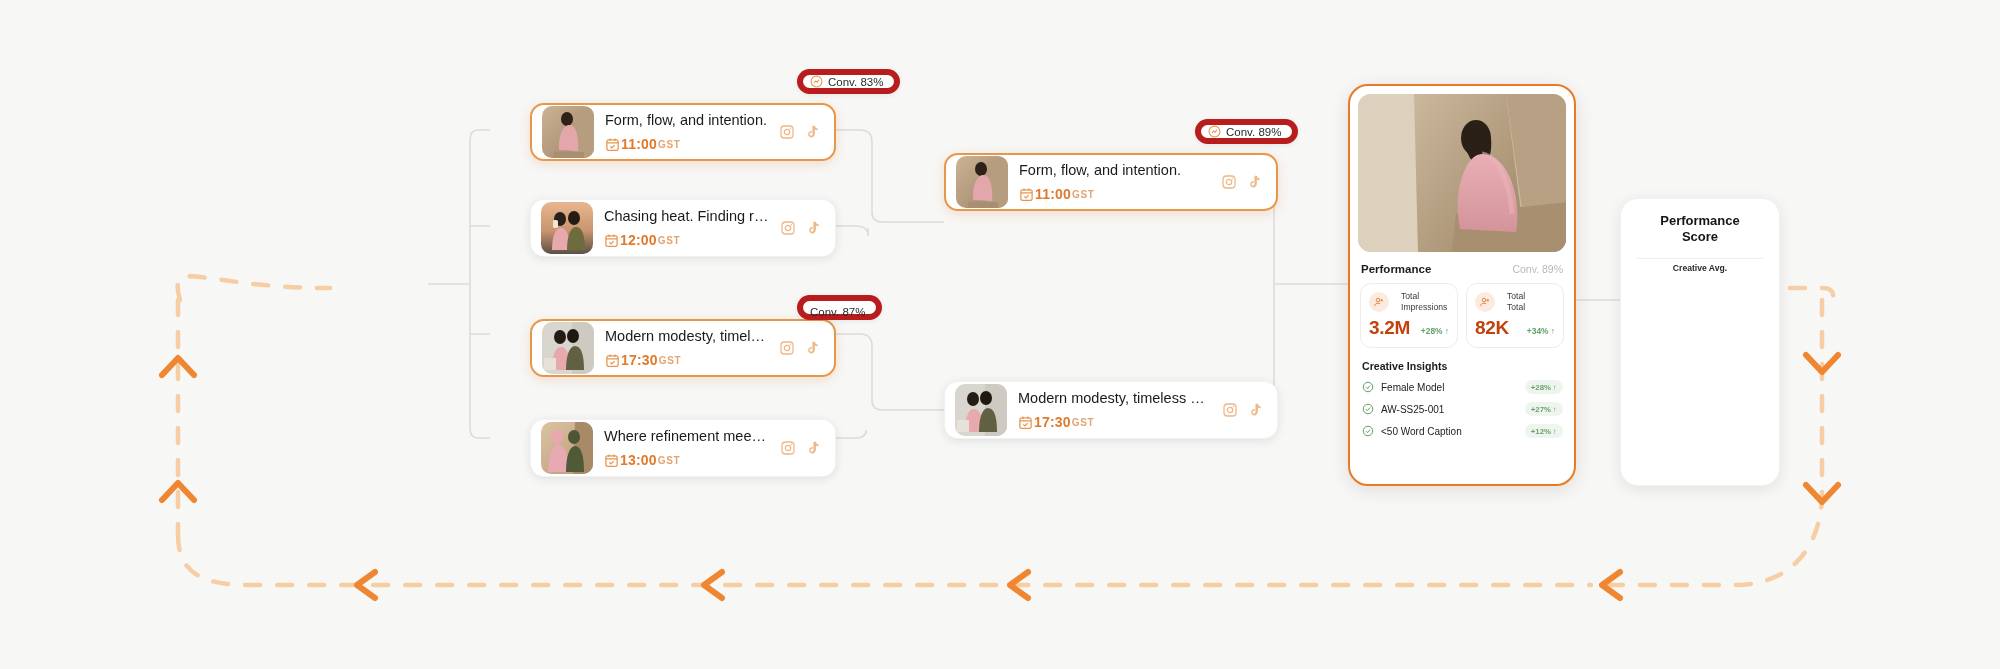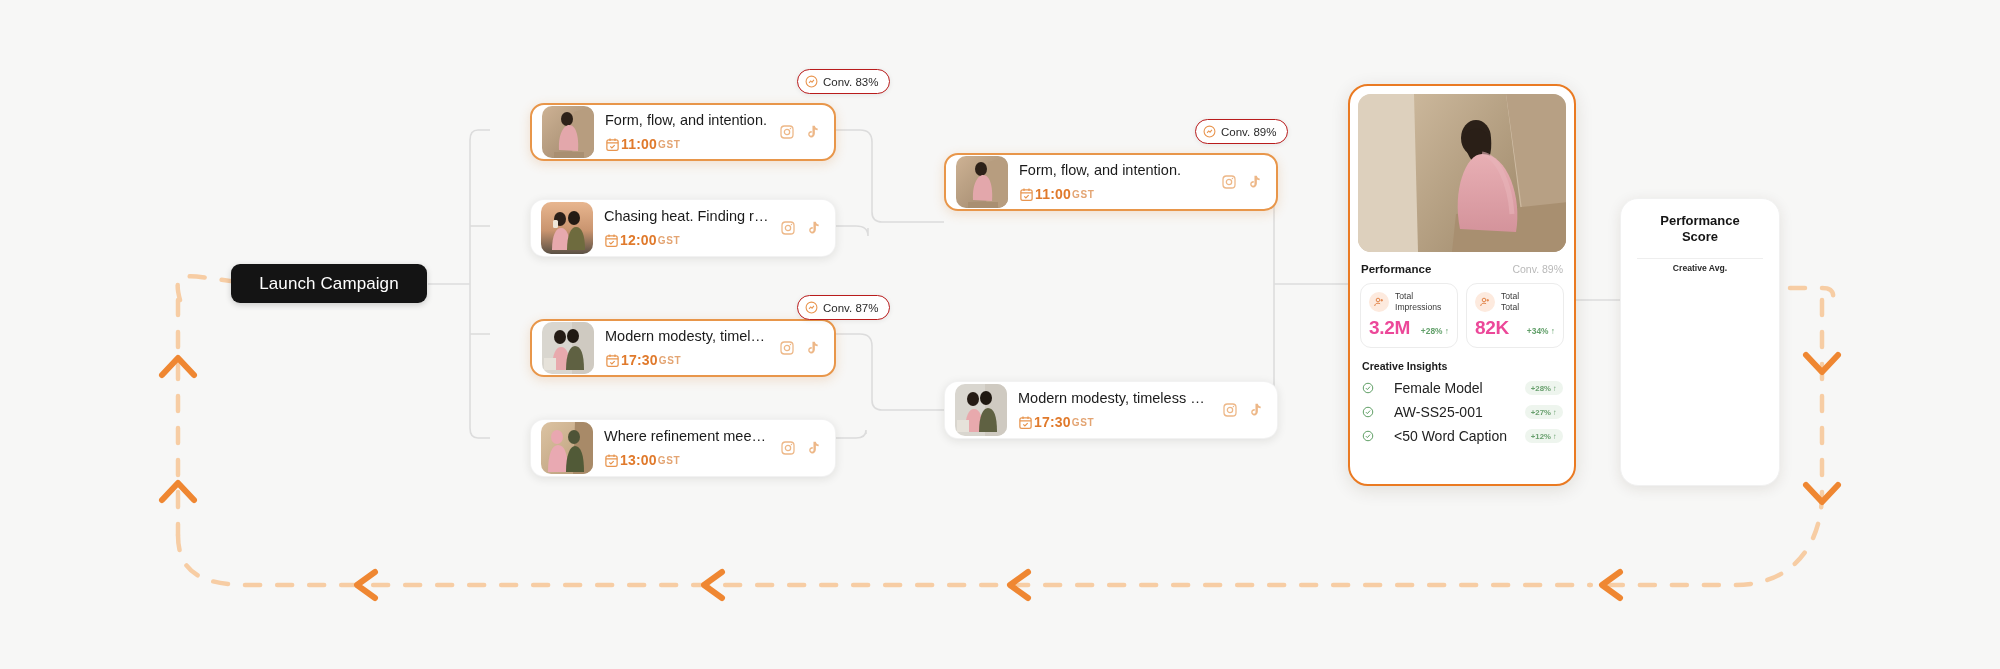--- a/index.html
+++ b/index.html
@@ -55,21 +55,21 @@
   .card-meta {
     margin-top: 7px; display: flex; align-items: center; gap: 1px;
   }
   .card-time { font-size: 14px; font-weight: bold; color: #e07a2c; letter-spacing: .2px; }
   .card-tz { font-size: 10px; font-weight: bold; color: #e3a472; letter-spacing: .6px; }
   .card-socials { display: flex; align-items: center; gap: 9px; padding-left: 10px; padding-right: 4px; }
 
   
   .convbadge {
     position: absolute;
-    background: #fff; border: 1px solid #b91c1c;
+    background: #fff; border: 6px solid #b91c1c;
     border-radius: 999px; height: 25px;
     display: flex; align-items: center; gap: 5px;
     padding: 0 11px 0 7px;
     box-shadow: 0 1px 5px rgba(30,25,20,.08);
     font-size: 11.5px; color: #2a2a2a; white-space: nowrap;
   }
 
   
   .phone {
     left: 1348px; top: 84px; width: 228px; height: 402px;
@@ -80,32 +80,32 @@
   .phone-hero svg { display: block; width: 100%; height: 100%; }
   .row-between { display:flex; align-items:center; justify-content:space-between; }
   .perf-h { margin: 11px 3px 0 3px; }
   .perf-title { font-size: 11.5px; font-weight: bold; color: #1b1b1b; }
   .perf-conv { font-size: 10.5px; color: #b9b9b9; }
   .stat-row { display: flex; gap: 8px; margin-top: 8px; padding: 0 2px; }
   .stat {
     flex: 1 1 0; border: 1px solid #ececec; border-radius: 11px;
     padding: 7px 8px 8px 8px; background: #fff;
   }
-  .stat-top { display: flex; align-items: center; gap: 6px; }
+  .stat-top { display: flex; align-items: center; gap: 12px; }
   .stat-ic {
     width: 20px; height: 20px; border-radius: 50%;
     background: #fdeade; display:flex; align-items:center; justify-content:center; flex:0 0 20px;
   }
   .stat-label { font-size: 8.6px; color: #3a3a3a; line-height: 1.25; }
   .stat-bot { display:flex; align-items: baseline; justify-content: space-between; margin-top: 5px; }
-  .stat-val { font-size: 19px; font-weight: bold; color: #ec4899; letter-spacing: -.3px; }
+  .stat-val { font-size: 19px; font-weight: bold; color: #c2410c; letter-spacing: -.3px; }
   .stat-delta { font-size: 8.4px; color: #62a06a; font-weight: bold; }
   .ci-title { font-size: 10.6px; font-weight: bold; color: #1b1b1b; margin: 12px 0 0 4px; }
   .ci-row { display:flex; align-items:center; margin-top: 8px; padding: 0 3px 0 4px; }
-  .ci-label { font-size: 14px; color: #222; margin-left: 20px; flex: 1 1 auto; }
+  .ci-label { font-size: 10px; color: #222; margin-left: 7px; flex: 1 1 auto; }
   .ci-pill {
     background: #eef5ee; color: #6aa06f; border-radius: 999px;
     font-size: 7.8px; font-weight: bold; padding: 2.5px 6px; white-space: nowrap;
   }
 
   
   .score {
     left: 1620px; top: 198px; width: 160px; height: 288px;
     background: #fff; border-radius: 18px;
     box-shadow: 0 3px 14px rgba(60,40,20,.10);
@@ -168,23 +168,20 @@
       <path d="M836 334 L 860 334 Q872 334 872 346 L 872 400 Q872 410 882 410 L 944 410"></path>
       <path d="M836 438 L 856 438 Q866 438 866 430 L 866 434"></path>
 
       <path d="M1240 178 L 1262 178 Q1274 178 1274 190 L 1274 420 Q1274 432 1262 432 L 1240 432"></path>
       <path d="M1274 284 L 1348 284"></path>
 
       <path d="M1576 300 L 1620 300"></path>
     </g>
   </svg>
 
-  <div class="abs launch">
-    <span>Launch Campaign</span>
-  </div>
 
   <div class="card hl" style="left:530px; top:103px; width:306px; height:58px;">
     <div class="thumb">
       <svg viewBox="0 0 52 52">
           <defs>
             <linearGradient id="t1" x1="0" y1="0" x2="1" y2="1">
         <stop offset="0" stop-color="#cdb294"></stop>
               <stop offset="1" stop-color="#9c8469"></stop>
             </linearGradient>
           </defs>
@@ -418,21 +415,21 @@
   </div>
 
   <div class="convbadge" style="left:1195px; top:119px;">
     <svg width="13" height="13" viewBox="0 0 24 24" fill="none" stroke="#e8954f" stroke-width="2">
       <circle cx="12" cy="12" r="10"></circle>
         <path d="M7.5 14.5l3-3.5 2.5 2.2 3.5-4.2"></path>
     </svg>
     <span>Conv. 89%</span>
   </div>
 
-  <div class="convbadge" style="left:797px; top:295px;">
+  <div class="convbadge" style="left:797px; top:295px;flex-direction:column;">
     <svg width="13" height="13" viewBox="0 0 24 24" fill="none" stroke="#e8954f" stroke-width="2">
       <circle cx="12" cy="12" r="10"></circle>
         <path d="M7.5 14.5l3-3.5 2.5 2.2 3.5-4.2"></path>
     </svg>
     <span>Conv. 87%</span>
   </div>
 
   <div class="abs phone">
     <div class="phone-hero">
       <svg viewBox="0 0 212 158" preserveAspectRatio="xMidYMid slice">

